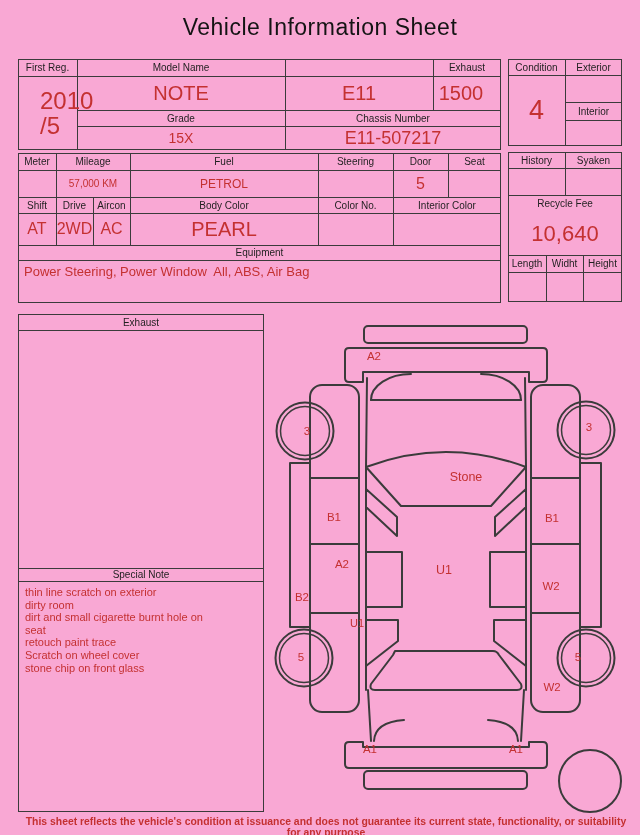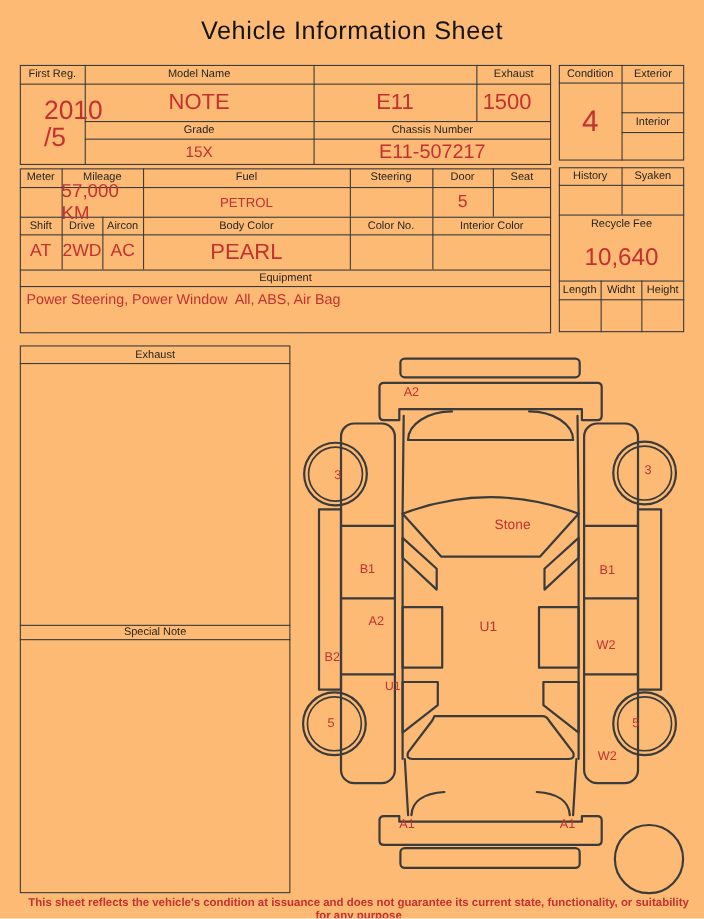--- a/index.html
+++ b/index.html
@@ -1,21 +1,21 @@
 <!DOCTYPE html>
 <html><head>
 <meta charset="utf-8">
 <style>
   :root{
     --accent:#c43131;
     --line:#3b3b3b;
     --ink:#1f1f1f;
   }
   html,body{margin:0;padding:0;background:#fff;}
-  .sheet{position:relative;width:640px;height:835px;background:#fdba74;overflow:hidden;
+  .sheet{position:relative;width:640px;height:835px;background:#f9a8d4;overflow:hidden;
          font-family:"Liberation Sans", sans-serif;}
   .frame{position:absolute;border:1.5px solid var(--line);box-sizing:border-box;background:transparent;}
   .ln{position:absolute;background:var(--line);}
   .t{position:absolute;display:flex;align-items:center;justify-content:center;
      font-size:10px;color:var(--ink);box-sizing:border-box;white-space:nowrap;}
   .v{position:absolute;display:flex;align-items:center;justify-content:center;
      color:var(--accent);box-sizing:border-box;white-space:pre-line;}
   .title{position:absolute;left:0;top:14px;width:640px;text-align:center;
          font-size:23px;font-weight:500;color:#141414;letter-spacing:.5px;}
   .notes{position:absolute;left:25px;top:586px;width:234px;color:var(--accent);
@@ -79,21 +79,21 @@
   <div class="ln" style="left:130px;top:197px;width:1px;height:48px"></div>
   <div class="ln" style="left:318px;top:197px;width:1px;height:48px"></div>
   <div class="ln" style="left:393px;top:197px;width:1px;height:48px"></div>
 
   <div class="t" style="left:18px;top:153px;width:38px;height:17px">Meter</div>
   <div class="t" style="left:56px;top:153px;width:74px;height:17px">Mileage</div>
   <div class="t" style="left:130px;top:153px;width:188px;height:17px">Fuel</div>
   <div class="t" style="left:318px;top:153px;width:75px;height:17px">Steering</div>
   <div class="t" style="left:393px;top:153px;width:55px;height:17px">Door</div>
   <div class="t" style="left:448px;top:153px;width:53px;height:17px">Seat</div>
-  <div class="v" style="left:56px;top:170px;width:74px;height:27px;font-size:17px">57,000 KM</div>
+  <div class="v" style="left:56px;top:170px;width:74px;height:27px;font-size:10px">57,000 KM</div>
   <div class="v" style="left:130px;top:170px;width:188px;height:27px;font-size:12px">PETROL</div>
   <div class="v" style="left:393px;top:170px;width:55px;height:27px;font-size:16px">5</div>
 
   <div class="t" style="left:18px;top:197px;width:38px;height:16px">Shift</div>
   <div class="t" style="left:56px;top:197px;width:37px;height:16px">Drive</div>
   <div class="t" style="left:93px;top:197px;width:37px;height:16px">Aircon</div>
   <div class="t" style="left:130px;top:197px;width:188px;height:16px">Body Color</div>
   <div class="t" style="left:318px;top:197px;width:75px;height:16px">Color No.</div>
   <div class="t" style="left:393px;top:197px;width:108px;height:16px">Interior Color</div>
   <div class="v" style="left:18px;top:213px;width:38px;height:32px;font-size:16px">AT</div>
@@ -121,20 +121,27 @@
   <div class="t" style="left:546px;top:255px;width:37px;height:17px">Widht</div>
   <div class="t" style="left:583px;top:255px;width:39px;height:17px">Height</div>
 
   <div class="frame" style="left:18px;top:314px;width:246px;height:498px"></div>
   <div class="ln" style="left:18px;top:330px;width:246px;height:1px"></div>
   <div class="ln" style="left:18px;top:568px;width:246px;height:1px"></div>
   <div class="ln" style="left:18px;top:581px;width:246px;height:1px"></div>
 
   <div class="t" style="left:18px;top:314px;width:246px;height:16px">Exhaust</div>
   <div class="t" style="left:18px;top:568px;width:246px;height:13px">Special Note</div>
+  <div class="notes">thin line scratch on exterior
+dirty room
+dirt and small cigarette burnt hole on
+ seat
+retouch paint trace
+Scratch on wheel cover
+stone chip on front glass</div>
 
   <svg width="640" height="835" viewBox="0 0 640 835" style="position:absolute;left:0;top:0">
     <g fill="none" stroke="#3b3b3b" stroke-width="2" stroke-linejoin="round" stroke-linecap="round">
 
       <rect x="364" y="326" width="163" height="17" rx="4"></rect>
       <path d="M349,348 L543,348 Q547,348 547,352 L547,378 Q547,382 543,382 L529,382 L529,372 L363,372 L363,382 L349,382 Q345,382 345,378 L345,352 Q345,348 349,348 Z"></path>
 
       <path d="M367,378 L366,467 M525,378 L526,467 M371,400 L521,400"></path>
       <path d="M411,374 A40,26 0 0 0 371,400 M481,374 A40,26 0 0 1 521,400"></path>
 

